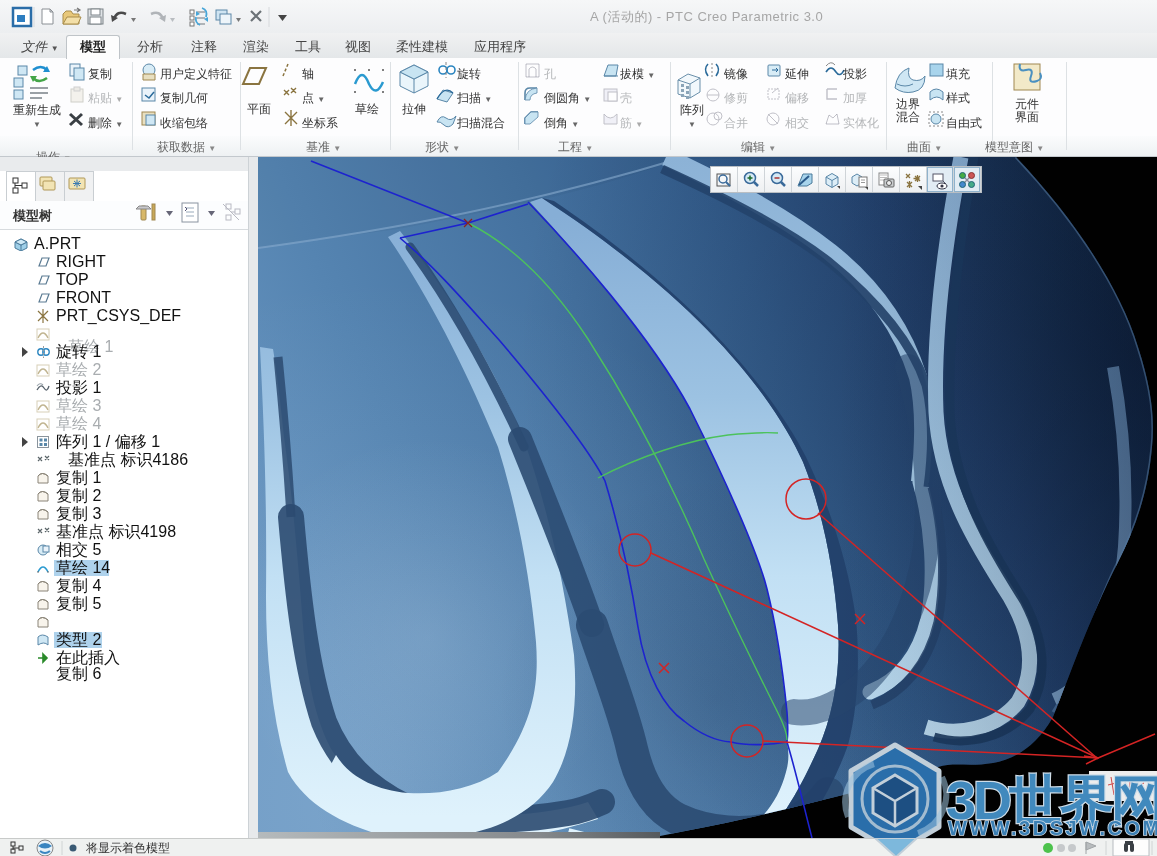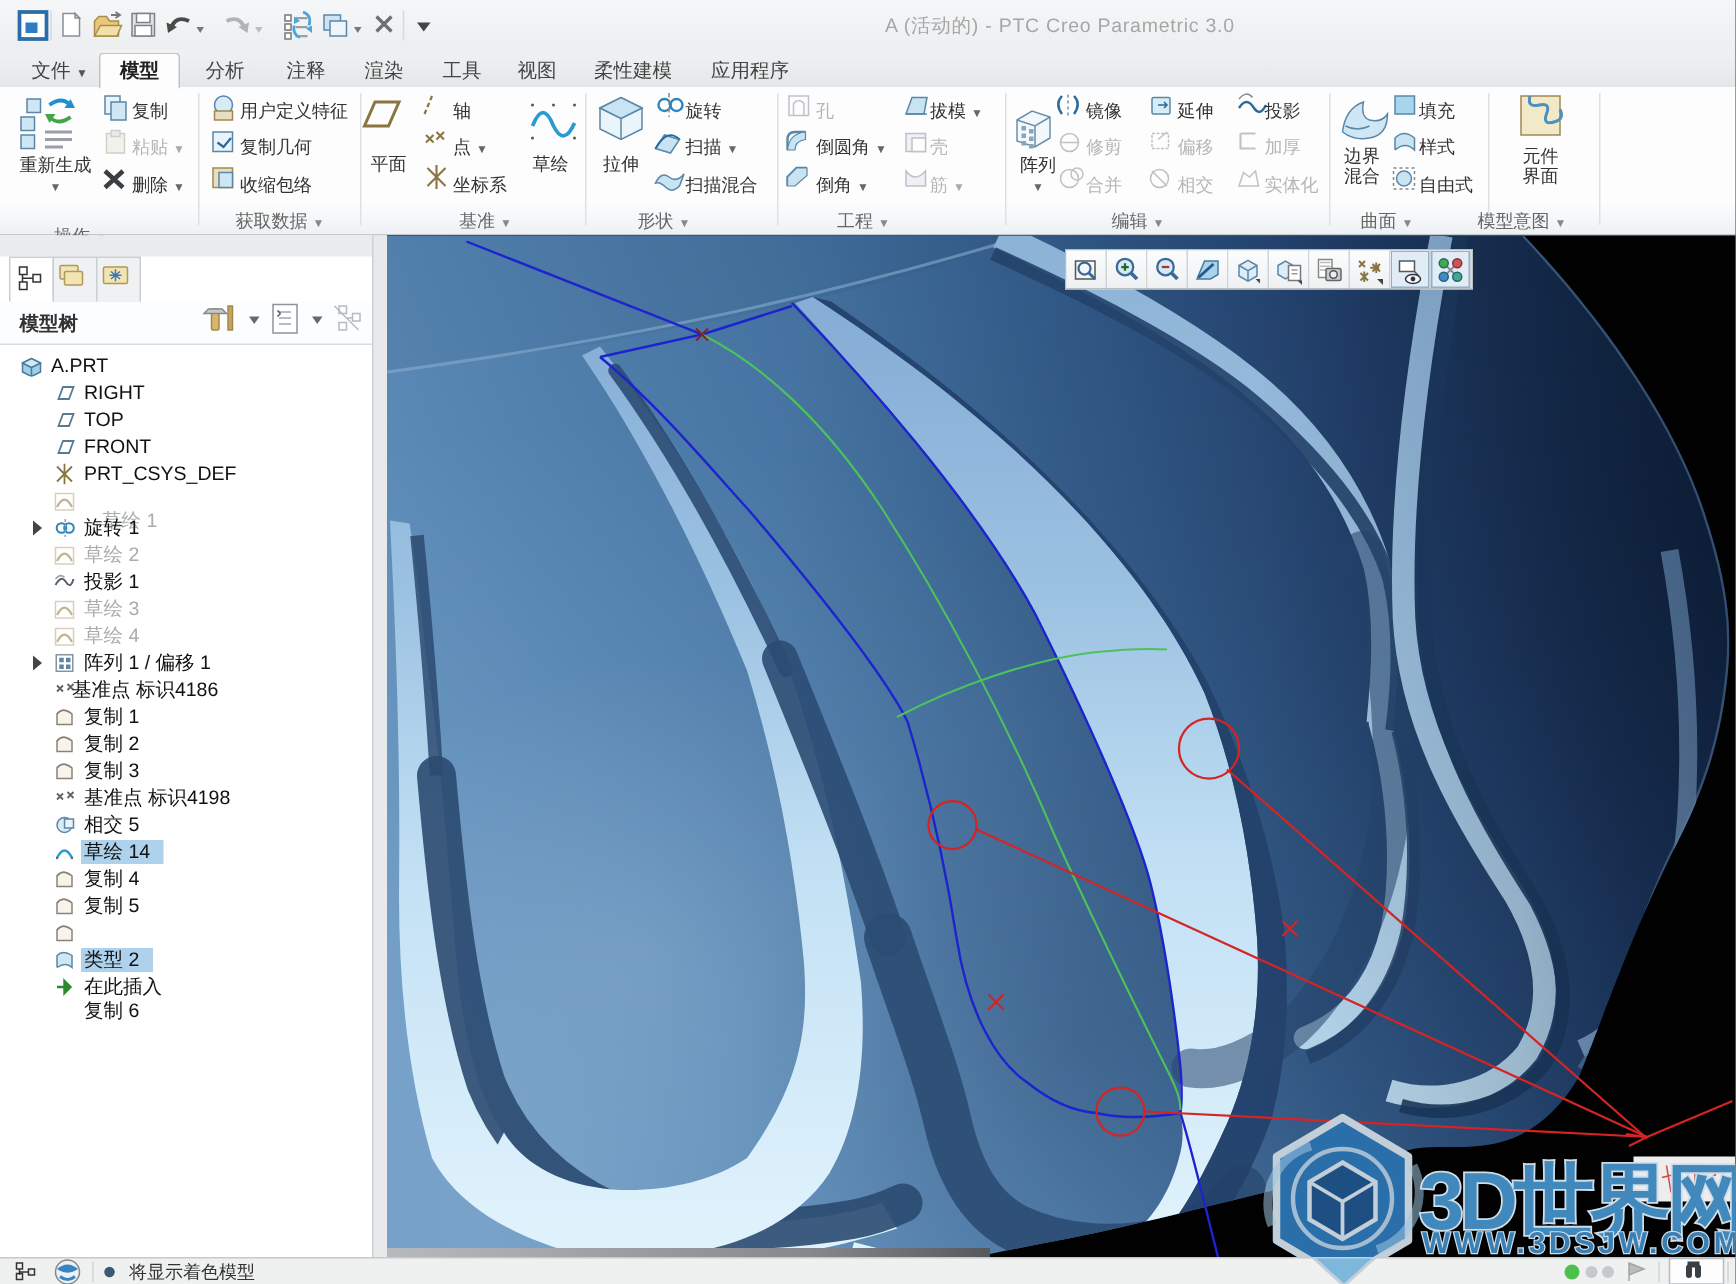--- a/index.html
+++ b/index.html
@@ -19,21 +19,21 @@
 .rbtn.gray{color:#b4b6b8;}
 .car{font-size:8px;color:#666;}
 .bigtxt{position:absolute;text-align:center;font-size:12px;color:#333;line-height:13px;}
 #leftpanel{left:0;top:157px;width:248px;height:681px;background:#fff;}
 #sash{left:248px;top:157px;width:10px;height:681px;background:#e7e9eb;border-left:1px solid #cdd2d6;}
 #lp-top{left:0;top:157px;width:248px;height:14px;background:#e9ebed;}
 .lptab{position:absolute;height:29px;width:28px;background:#f0f1f2;border:1px solid #c9ced2;top:171px;}
 .lptab.active{background:#fff;border-bottom:1px solid #fff;}
 #lp-header{left:0;top:201px;width:248px;height:28px;background:#fcfdfe;border-bottom:1px solid #d7dbde;}
 #lp-title{left:13px;top:207px;font-size:13px;font-weight:bold;color:#333;}
-.ti{position:absolute;height:18px;line-height:18px;white-space:nowrap;font-size:13px;color:#111;}
+.ti{position:absolute;height:18px;line-height:18px;white-space:nowrap;font-size:16px;color:#111;}
 .ti.gray{color:#a9adb0;}
 .tsel{position:absolute;background:#aed2ec;height:16px;}
 #statusbar{left:0;top:838px;width:1157px;height:18px;background:#eff1f0;border-top:1px solid #c8cac9;}
 #viewport{left:258px;top:157px;width:899px;height:681px;background:#000;}
 #gtoolbar{left:710px;top:166px;height:25px;background:#f4f5f6;border:1px solid #b9bec3;display:flex;z-index:5;}
 .gbtn{width:26px;height:25px;border-right:1px solid #cfd4d8;display:flex;align-items:center;justify-content:center;background:linear-gradient(#fcfdfe,#eef0f2);}
 .gbtn.pressed{background:#e2ecf4;box-shadow:inset 0 0 0 1px #8fb2cc;}
 </style>
 </head>
 <body>
@@ -65,21 +65,21 @@
     <path d="M200,14 l-4,2 l0,-5 z" fill="#49a6d8"></path>
   <rect x="216" y="10" width="11" height="10" fill="#cfe4f2" stroke="#5c87a8"></rect>
   <rect x="220" y="14" width="11" height="10" fill="#eef5fa" stroke="#5c87a8"></rect>
   <path d="M236,18 l5,0 l-2.5,4 z" fill="#777"></path>
   <path d="M251,11 l10,10 m0,-10 l-10,10" stroke="#6b7277" stroke-width="2.2"></path>
   <line x1="269" y1="7" x2="269" y2="27" stroke="#d6d9dc"></line>
   <path d="M278,15 l9,0 l-4.5,6 z" fill="#444"></path>
 </svg>
 <div class="abs" id="title-text">A (活动的) - PTC Creo Parametric 3.0</div>
 <div class="abs" id="tabrow">
-  <span class="tab" style="left:8px;">文件 <span style="font-size:8px;color:#555;">▼</span></span>
+  <span class="tab" style="left:8px;font-style:italic;">文件 <span style="font-size:8px;color:#555;">▼</span></span>
   <span class="tab active" style="left:66px;">模型</span>
   <span class="tab" style="left:124px;">分析</span>
   <span class="tab" style="left:178px;">注释</span>
   <span class="tab" style="left:230px;">渲染</span>
   <span class="tab" style="left:282px;">工具</span>
   <span class="tab" style="left:332px;">视图</span>
   <span class="tab" style="left:383px;">柔性建模</span>
   <span class="tab" style="left:461px;">应用程序</span>
 </div>
 <div class="abs" id="ribbon"></div>
@@ -407,21 +407,21 @@
         <rect x="3.5" y="3.5" width="3" height="3"></rect>
         <rect x="8" y="3.5" width="3" height="3"></rect>
         <rect x="3.5" y="8" width="3" height="3"></rect>
         <rect x="8" y="8" width="3" height="3"></rect>
       </g>
     </svg>
 <span class="ti" style="left:56px;top:433px;">阵列 1 / 偏移 1</span>
 <svg class="abs" style="left:36px;top:453px" width="14" height="14">
       <path d="M2,4 l4,4 m0,-4 l-4,4 m7,-5 l4,4 m0,-4 l-4,4" stroke="#5a6468" stroke-width="1.2"></path>
     </svg>
-<span class="ti" style="left:48px;top:451px;">基准点 标识4186</span>
+<span class="ti" style="left:68px;top:451px;">基准点 标识4186</span>
 <svg class="abs" style="left:36px;top:471px" width="14" height="14">
       <path d="M2,12 v-7 q4,-5 10,0 v7 z" fill="#f8f4ec" stroke="#8a8478"></path>
       <path d="M2,5 q4,-5 10,0" fill="none" stroke="#8a8478"></path>
     </svg>
 <span class="ti" style="left:56px;top:469px;">复制 1</span>
 <svg class="abs" style="left:36px;top:489px" width="14" height="14">
       <path d="M2,12 v-7 q4,-5 10,0 v7 z" fill="#f8f4ec" stroke="#8a8478"></path>
       <path d="M2,5 q4,-5 10,0" fill="none" stroke="#8a8478"></path>
     </svg>
 <span class="ti" style="left:56px;top:487px;">复制 2</span>

